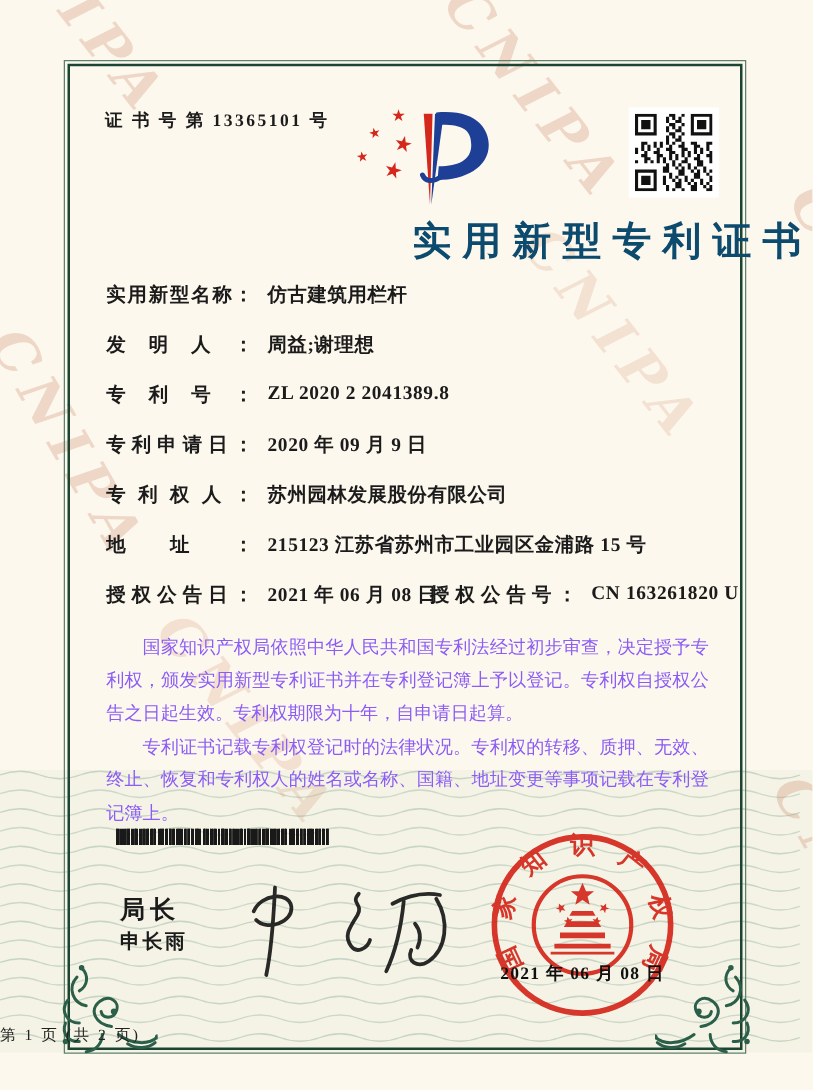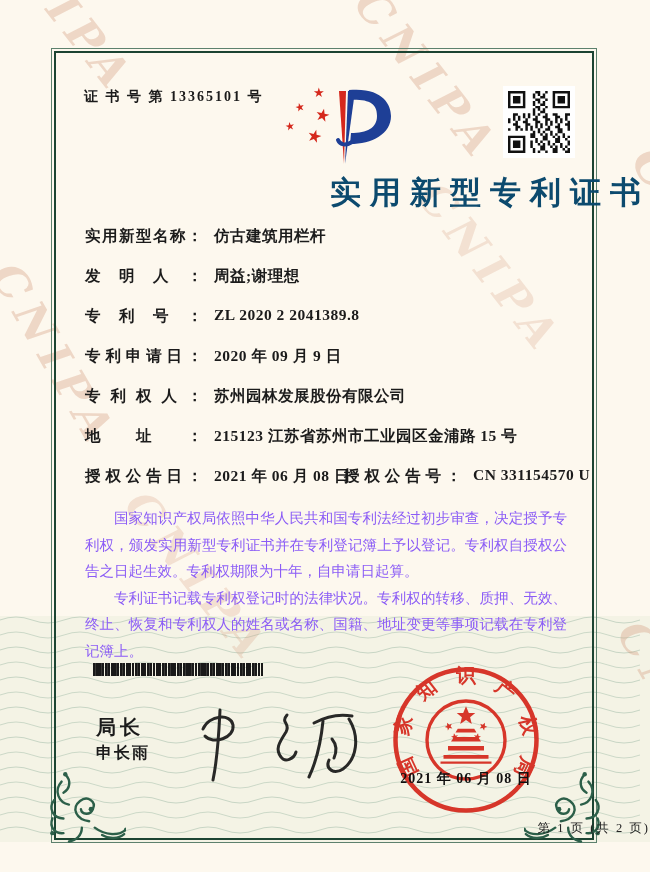--- a/index.html
+++ b/index.html
@@ -44,21 +44,21 @@
   
   .sig-title{position:absolute;left:96px;top:714px;z-index:5;font-size:20px;font-weight:700;
              letter-spacing:4px;font-family:"Liberation Sans",sans-serif;}
   .sig-name{position:absolute;left:96px;top:743px;z-index:5;font-size:16px;font-weight:700;
             letter-spacing:2px;font-family:"Liberation Sans",sans-serif;}
   .autograph{position:absolute;left:190px;top:698px;z-index:5;}
   
   .seal{position:absolute;left:391px;top:665px;width:150px;height:150px;z-index:6;opacity:.93;}
   .seal-date{position:absolute;left:383px;top:770px;width:166px;z-index:7;text-align:center;
              font-size:14px;font-weight:700;color:#101010;letter-spacing:1px;}
-  .footer{position:absolute;left:0;top:820px;width:100%;text-align:right;z-index:5;
+  .footer{position:absolute;left:0;top:820px;width:100%;text-align:left;z-index:5;
           font-size:12.5px;letter-spacing:2px;color:#222;}
 </style>
 </head>
 <body>
 
 <div class="page">
 
   <span class="wm" style="left:-40px;top:-18px;transform:rotate(52deg);">CNIPA</span>
   <span class="wm" style="left:325px;top:50px;transform:rotate(52deg);">CNIPA</span>
   <span class="wm" style="left:580px;top:230px;font-size:50px;letter-spacing:13px;transform:rotate(62deg);">CNIPA</span>
@@ -176,21 +176,21 @@
       <span class="flabel">专利权人：</span><span class="fvalue">苏州园林发展股份有限公司</span>
     </div>
     <div class="frow">
       <span class="flabel">地址：</span><span class="fvalue">215123 江苏省苏州市工业园区金浦路 15 号</span>
     </div>
     <div class="frow">
       <span>
         <span class="flabel">授权公告日：</span><span class="fvalue">2021 年 06 月 08 日</span>
       </span>
       <span class="grant2">
-        <span class="flabel">授权公告号：</span><span class="fvalue">CN 331154570 U</span>
+        <span class="flabel">授权公告号：</span><span class="fvalue">CN 163261820 U</span>
       </span>
     </div>
   </div>
 
   <div class="paras">
     <p>国家知识产权局依照中华人民共和国专利法经过初步审查，决定授予专利权，颁发实用新型专利证书并在专利登记簿上予以登记。专利权自授权公告之日起生效。专利权期限为十年，自申请日起算。</p>
     <p>专利证书记载专利权登记时的法律状况。专利权的转移、质押、无效、终止、恢复和专利权人的姓名或名称、国籍、地址变更等事项记载在专利登记簿上。</p>
   </div>
 
   <div class="barcode"></div>

